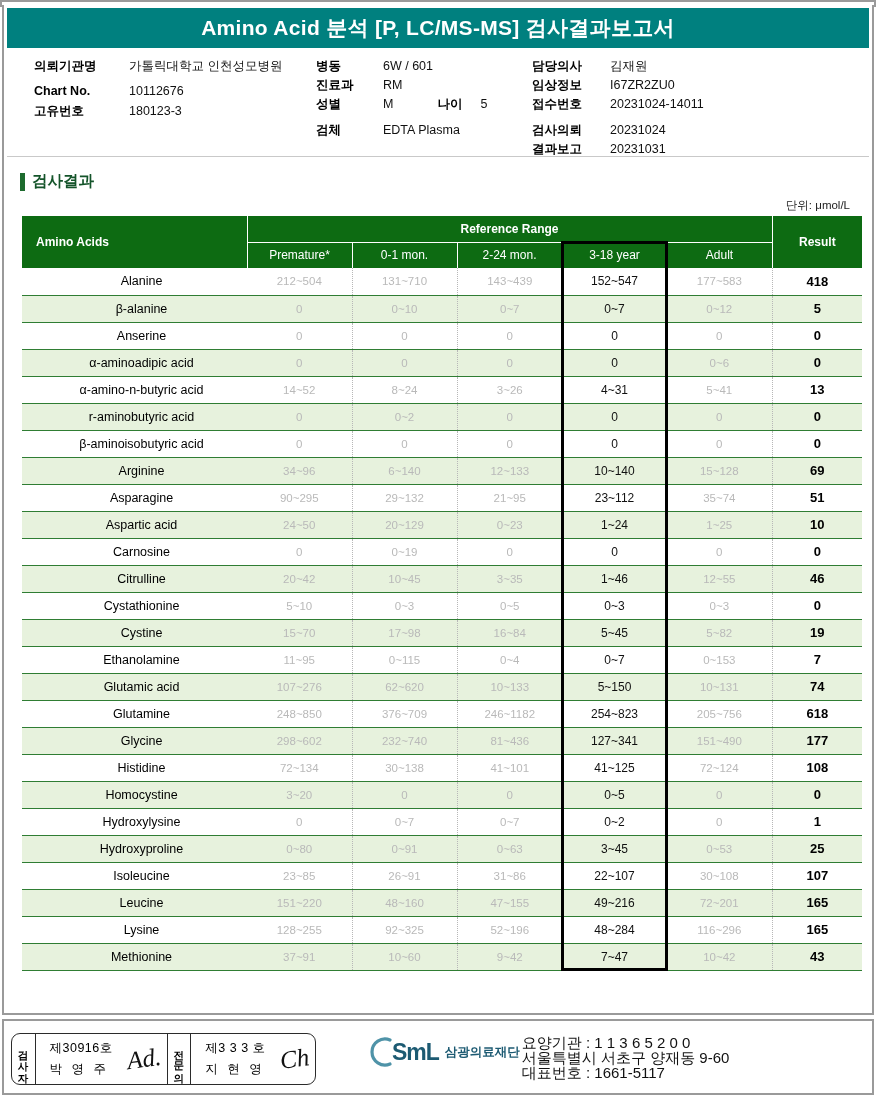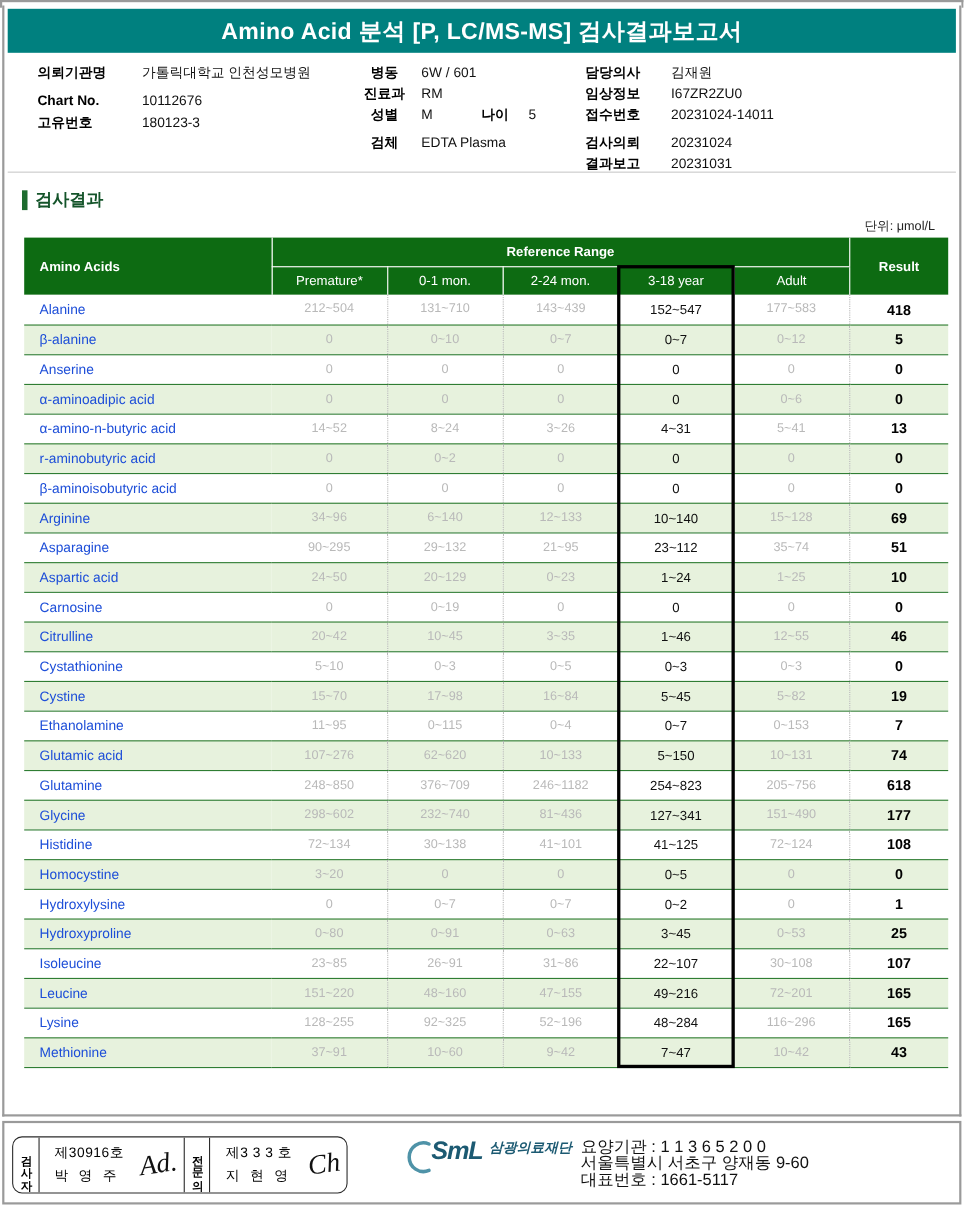--- a/index.html
+++ b/index.html
@@ -57,21 +57,21 @@
   }
 
   
   .info-wrap {
     position: relative;
     padding: 10px 0 6px 0;
     height: 108px;
   }
   .info-col { position: absolute; top: 10px; }
   .info-col.c1 { left: 30px; }
-  .info-col.c2 { left: 312px; text-align: center; }
+  .info-col.c2 { left: 312px; }
   .info-col.c3 { left: 528px; }
   .info-row { display: flex; align-items: baseline; height: 19px; }
   .info-row.gap { margin-top: 7px; }
   .info-label {
     font-weight: bold; font-size: 12.5px;
     color: #000; white-space: nowrap;
   }
   .info-value {
     font-size: 12.5px; color: #111;
     white-space: nowrap;
@@ -159,24 +159,24 @@
   tbody tr { height: 27px; }
   tbody tr.odd  td { background: #ffffff; }
   tbody tr.even td { background: #e7f2dd; }
   tbody td {
     border-bottom: 1px solid #2f7d33;
     text-align: center;
     vertical-align: middle;
     height: 27px;
   }
   tbody td.name {
-    text-align: left;
+    text-align: center;
     padding-left: 14px;
     font-size: 12.5px;
-    color: #1d4ed8;
+    color: #000000;
   }
   tbody td.ref {
     color: #b9b9b9;
     font-size: 11.5px;
     border-right: 1px dotted #b7b7b7;
   }
   tbody td.ref.nodot { border-right: none; }
   tbody td.ref.hl {
     color: #111111;
     font-size: 12px;
@@ -241,23 +241,22 @@
     transform: rotate(-8deg);
     color: #111;
   }
 
   .brand-wrap {
     position: absolute;
     left: 366px; top: 14px;
     display: flex; align-items: flex-start;
   }
   .sml-logo {
-    display: flex; align-items: flex-start;
-    margin-right: 8px;
-    font-style: italic;
+    display: flex; align-items: center;
+    margin-right: 2px;
   }
   .sml-text {
     font-size: 23px; font-weight: bold;
     color: #1c5a72; letter-spacing: -1px;
     line-height: 1;
   }
   .sml-ko {
     font-size: 12.5px; font-weight: bold;
     color: #1c5a72; margin-left: 6px;
   }

